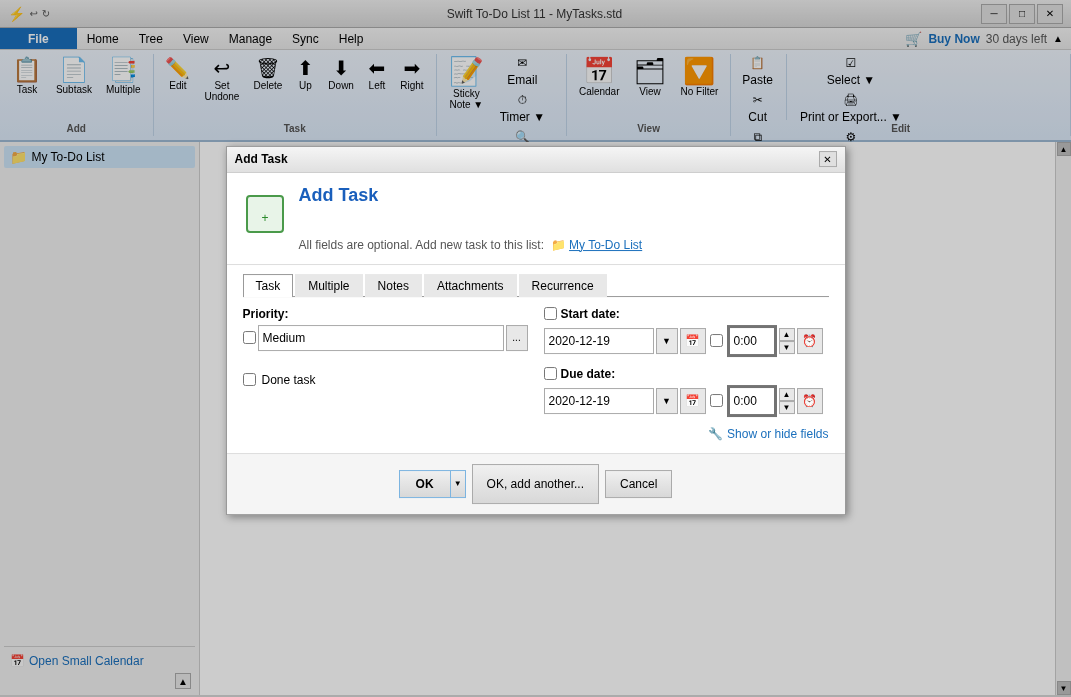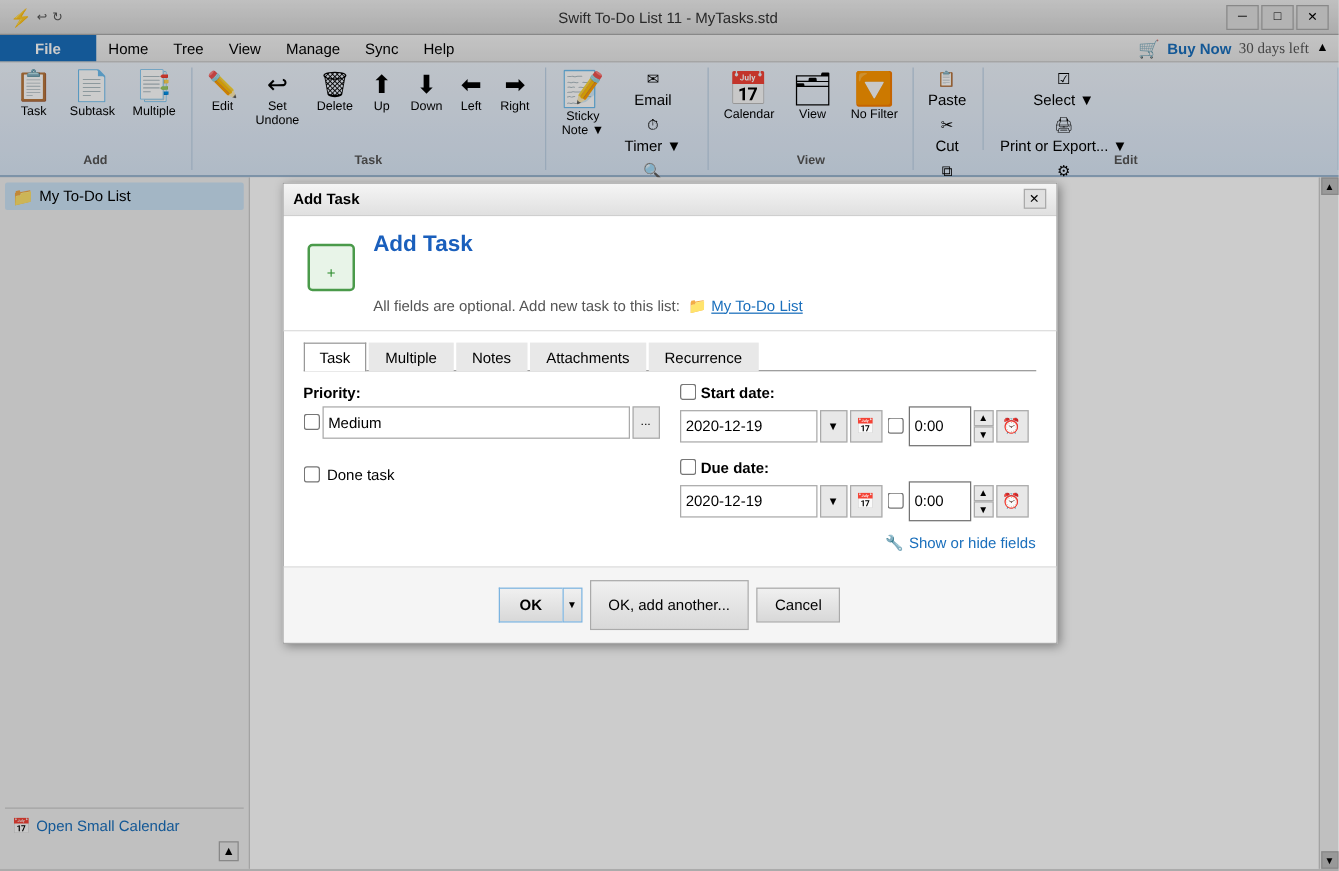--- a/index.html
+++ b/index.html
@@ -205,21 +205,21 @@
     }
     .date-btn {
       width: 22px; height: 26px; border: 1px solid #aaa; background: #e8e8e8;
       cursor: pointer; display: flex; align-items: center; justify-content: center; font-size: 9px;
     }
     .cal-btn {
       width: 26px; height: 26px; border: 1px solid #aaa; background: #e8e8e8;
       cursor: pointer; display: flex; align-items: center; justify-content: center;
     }
     .time-input {
-      width: 50px; height: 32px; border: 1px solid #737373;
+      width: 50px; height: 32px; border: 3px solid #737373;
       padding: 2px 4px; font-size: 12px;
     }
     .time-spin { display: flex; flex-direction: column; }
     .spin-btn {
       width: 16px; height: 13px; border: 1px solid #aaa; background: #e8e8e8;
       cursor: pointer; display: flex; align-items: center; justify-content: center; font-size: 8px;
     }
     .alarm-btn {
       width: 26px; height: 26px; border: 1px solid #aaa; background: #e8e8e8;
       cursor: pointer; display: flex; align-items: center; justify-content: center; font-size: 12px;
@@ -298,21 +298,21 @@
   <div class="menu-item">Home</div>
   <div class="menu-item">Tree</div>
   <div class="menu-item">View</div>
   <div class="menu-item">Manage</div>
   <div class="menu-item">Sync</div>
   <div class="menu-item">Help</div>
   <div style="flex:1;"></div>
   <div style="display:flex; align-items:center; gap:6px; padding: 0 8px; font-size:11px;">
     <span style="color:#f0a000; font-size:14px;">🛒</span>
     <span style="color:#1a6fbc; cursor:pointer; font-weight:bold;">Buy Now</span>
-    <span style="color:#555;font-family:Liberation Serif, serif;">30 days left</span>
+    <span style="color:#555;">30 days left</span>
     <span style="font-size:10px; cursor:pointer;">▲</span>
   </div>
 </div>
 
 <div class="ribbon">
 
   <div class="ribbon-group" style="min-width:120px;">
     <div class="ribbon-buttons">
       <div class="ribbon-btn">
         <span class="btn-icon">📋</span>

